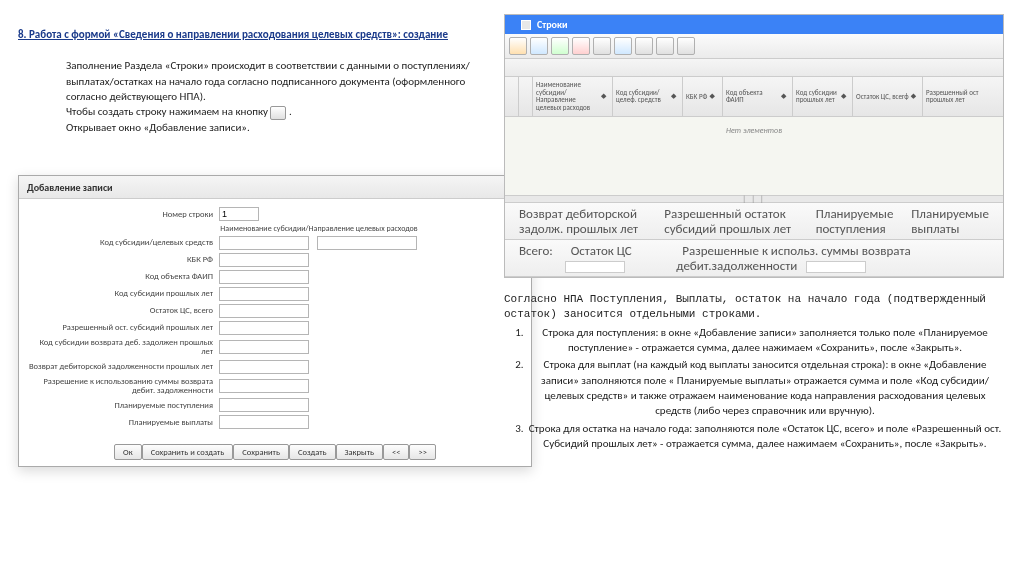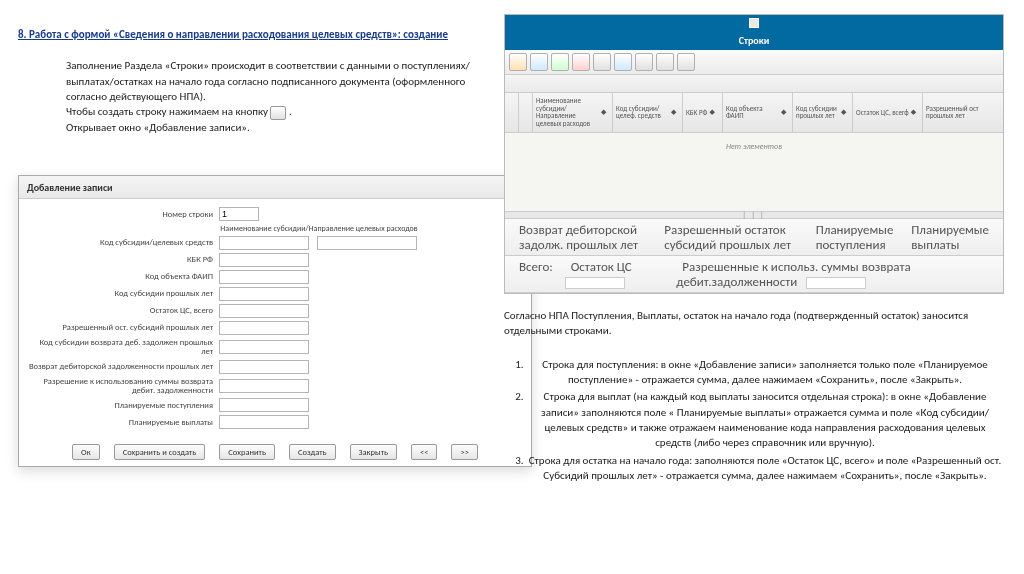--- a/index.html
+++ b/index.html
@@ -87,21 +87,21 @@
     height: 14px;
     border: 1px solid #b5b5b5;
     background: #fff;
     font-size: 9px;
     padding: 0 2px;
   }
   .dialog-footer {
     padding: 6px;
     text-align: center;
     display: flex;
-    gap: 14px;
+    gap: 0;
     justify-content: center;
   }
   .dlg-btn {
     background: linear-gradient(#fdfdfd,#e6e6e6);
     border: 1px solid #999;
     border-radius: 2px;
     font-size: 8.5px;
     padding: 2px 8px;
     color: #333;
     cursor: pointer;
@@ -112,29 +112,28 @@
     position: absolute;
     left: 504px;
     top: 14px;
     width: 500px;
   }
   .panel-frame {
     border: 1px solid #bbb;
     background: #fff;
   }
   .panel-titlebar {
-    background: #0369a1;
+    background: #3b82f6;
     color: #fff;
     padding: 3px 16px;
     display: flex;
     align-items: center;
     gap: 6px;
     font-size: 10px;
     font-weight: bold;
-    flex-direction: column;
   }
   .panel-titlebar .sq {
     width: 10px; height: 10px;
     background: #e8e8e8;
     border: 1px solid #fff;
   }
   .toolbar {
     background: linear-gradient(#fbfbfb,#ebebeb);
     border-bottom: 1px solid #ccc;
     padding: 3px 4px;
@@ -203,21 +202,21 @@
     vertical-align: middle;
     background: #fff;
   }
 
   .right-text {
     margin-top: 14px;
     font-size: 11px;
     color: #222;
     line-height: 1.4;
   }
-  .right-text p { margin-bottom: 18px; }
+  .right-text p { margin-bottom: 2px; font-family: Liberation Mono, monospace; }
   .right-text .num-list {
     padding-left: 22px;
   }
   .right-text .num-list li { margin-bottom: 2px; text-align: center; }
 </style>
 </head>
 <body>
 
 <div class="left-col">
   <div class="page-title">8. Работа с формой «Сведения о направлении расходования целевых средств»: создание</div>

